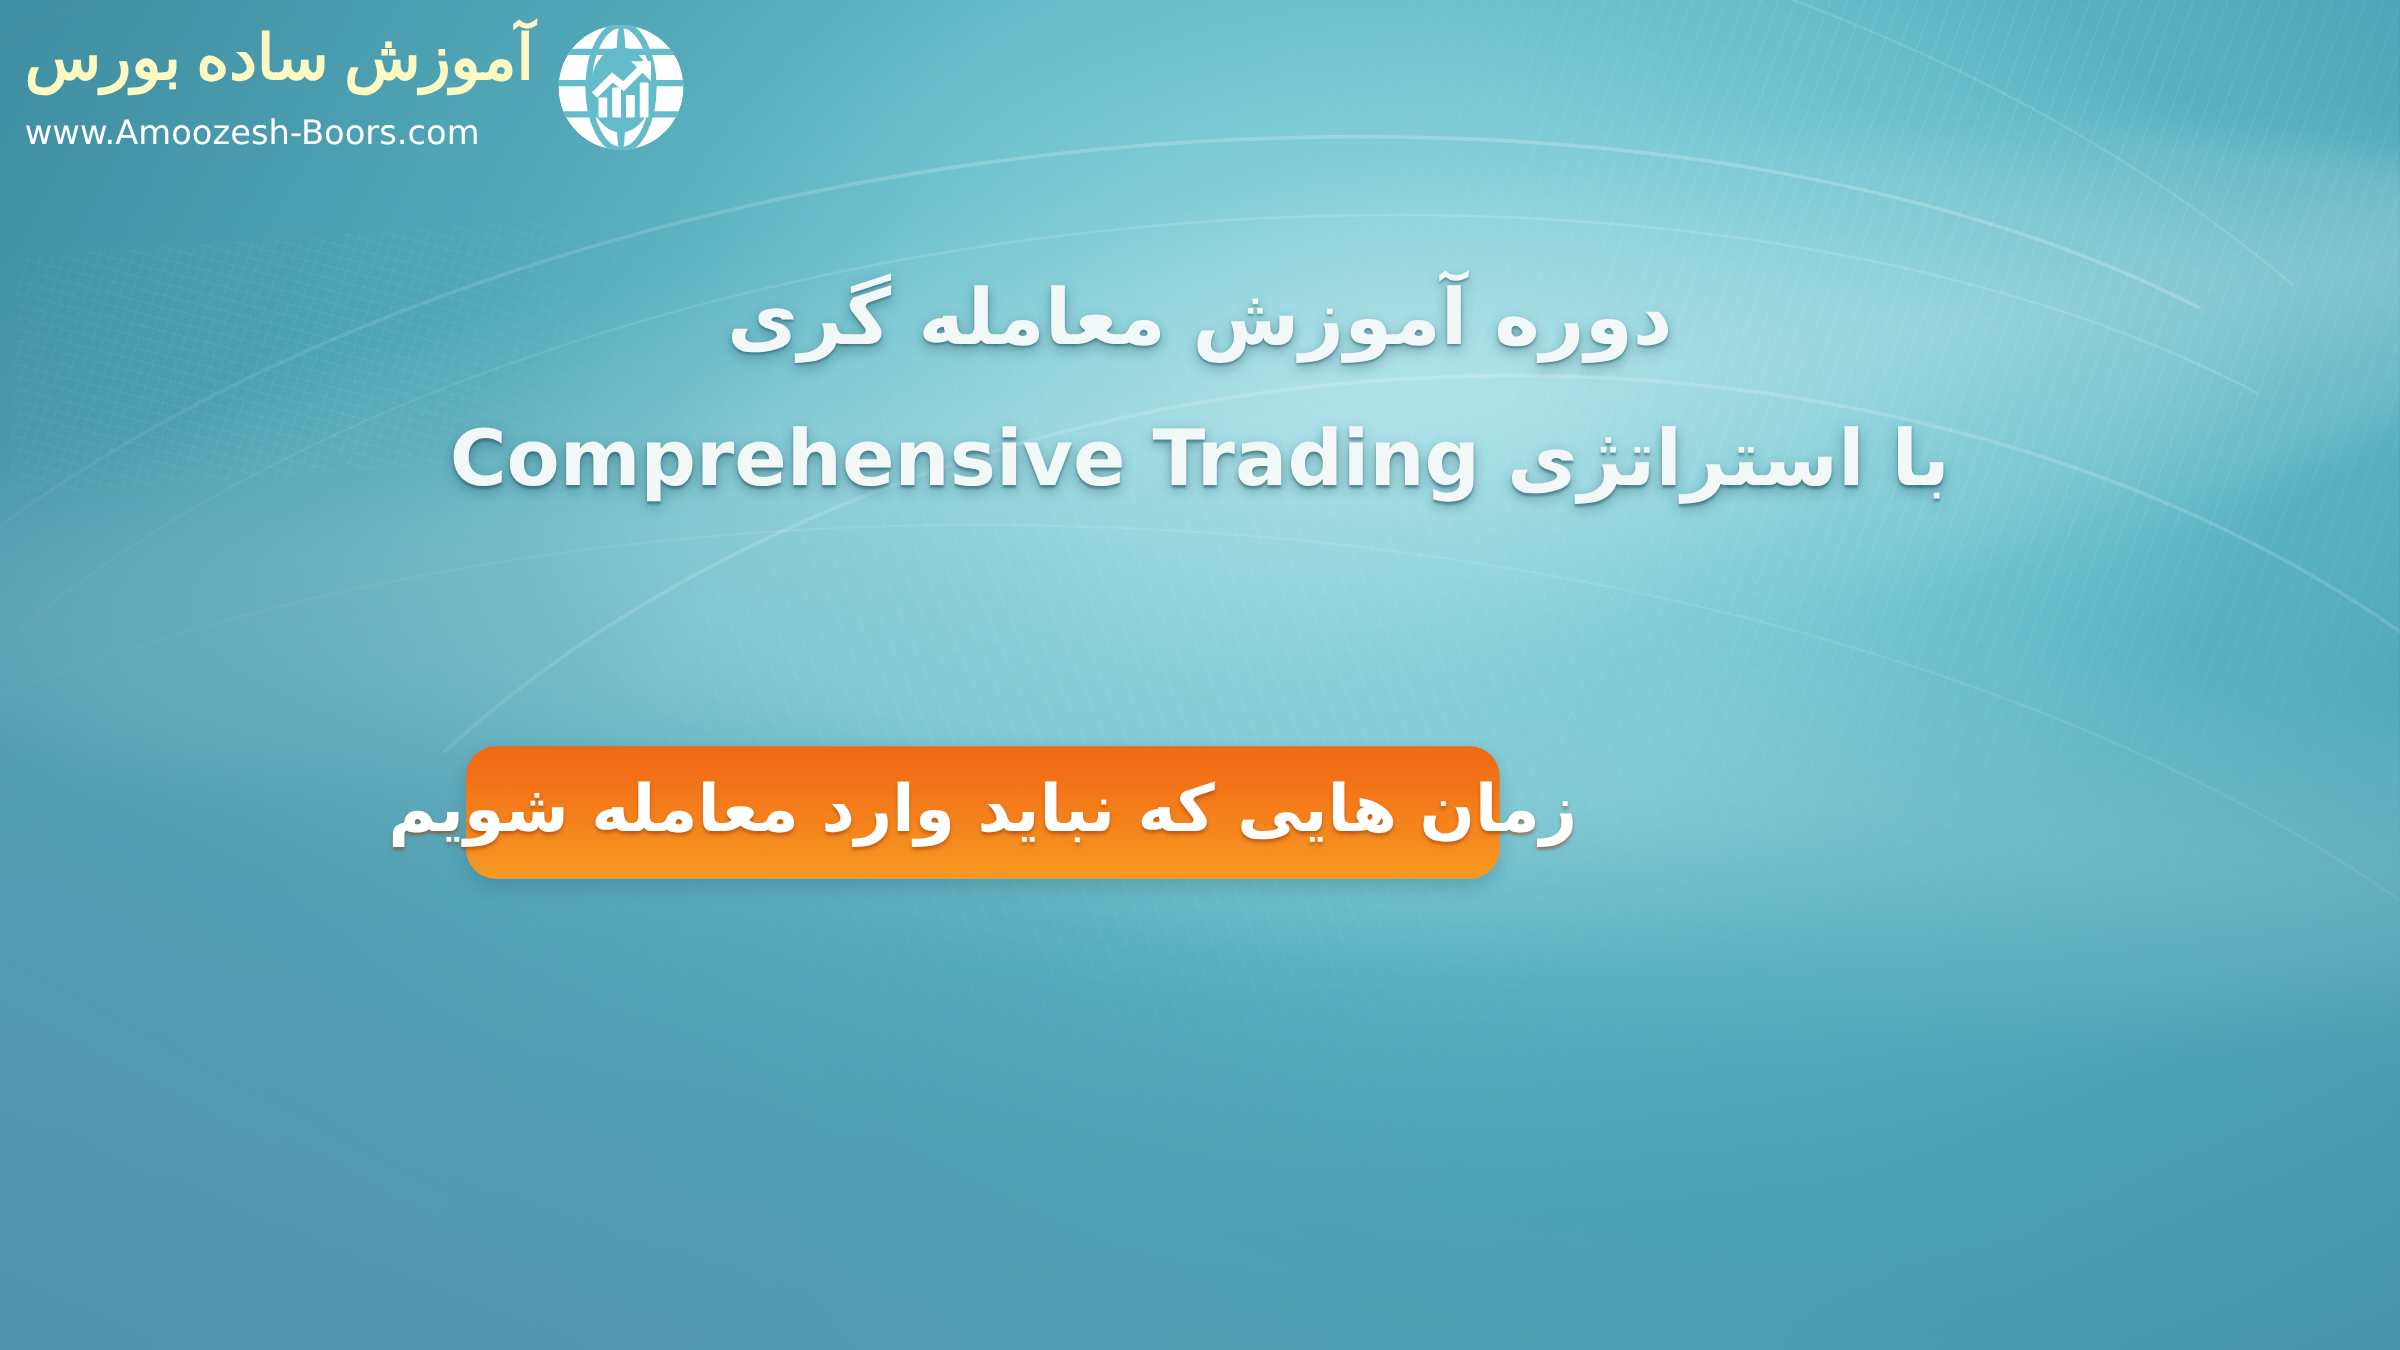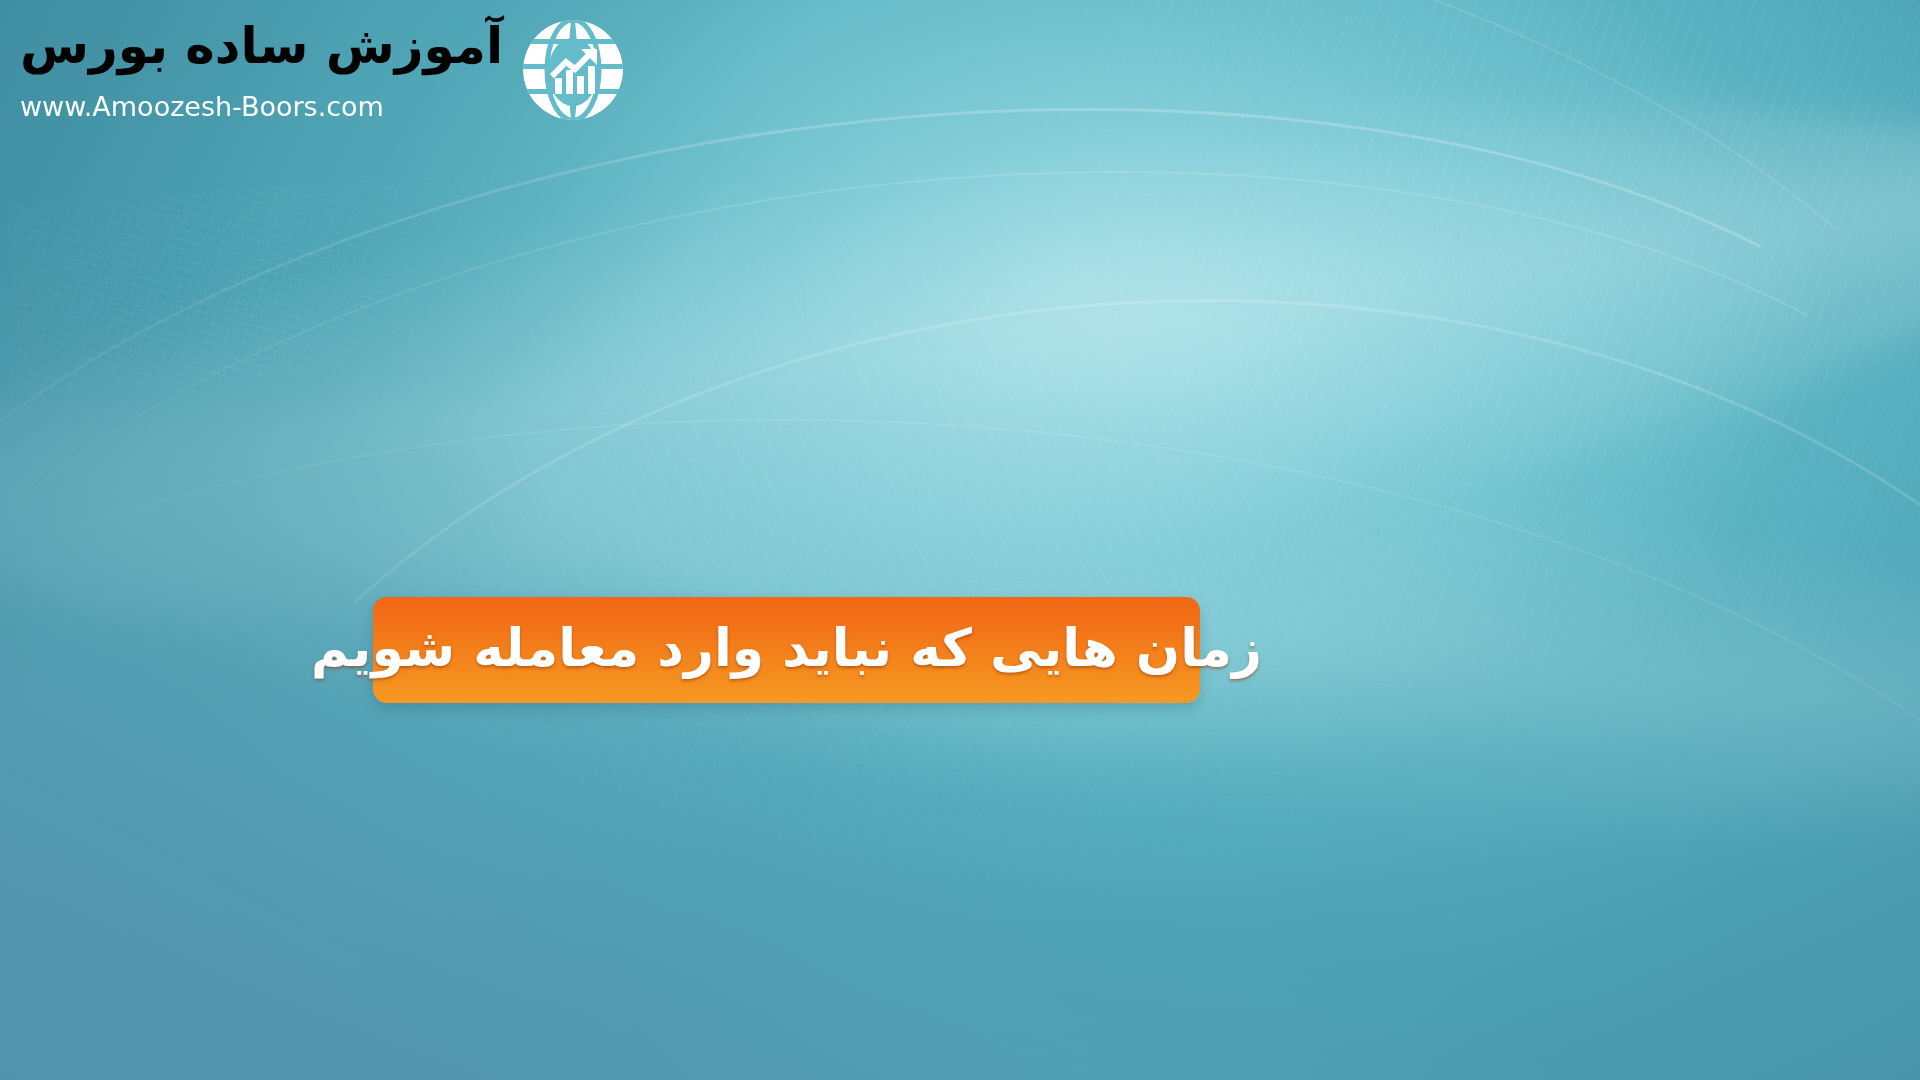--- a/index.html
+++ b/index.html
@@ -155,26 +155,27 @@
     left: 20px;
     top: 14px;
     display: flex;
     align-items: center;
     gap: 14px;
     direction: rtl;
   }
   #logo .globe { width: 112px; height: 112px; flex: 0 0 auto; display: block; }
   #logo .wordmark { display: flex; flex-direction: column; align-items: flex-end; line-height: 1; }
   #logo .brand-fa {
-    color: #000000;
+    color: #fef9c3;
     font-size: 50px;
     font-weight: 700;
     letter-spacing: -0.5px;
     white-space: nowrap;
     direction: rtl;
+    font-family: Liberation Serif, serif;
   }
   #logo .brand-url {
     color: #ffffff;
     font-size: 27px;
     font-weight: 400;
     direction: ltr;
     margin-top: 22px;
     white-space: nowrap;
   }
 
@@ -211,21 +212,21 @@
     font-weight: 700;
   }
 
   
   #banner {
     position: absolute;
     left: 373px;
     top: 597px;
     width: 827px;
     height: 106px;
-    border-radius: 14px;
+    border-radius: 24px;
     background: linear-gradient(180deg, #f26716 0%, #f37418 30%, #f58b1e 72%, #f59a23 100%);
     box-shadow: 0 6px 14px rgba(20,60,75,0.20);
     display: flex;
     align-items: center;
     justify-content: center;
     direction: rtl;
   }
   #banner .banner-text {
     color: #ffffff;
     font-size: 52px;
@@ -284,18 +285,25 @@
       </g>
       <path d="M37 60 L49 48 L58 55 L76 37" fill="none" stroke="#ffffff" stroke-width="6" stroke-linecap="square" stroke-linejoin="miter"></path>
       <path d="M64 35 H80 V51 Z" fill="#ffffff"></path>
     </svg>
     <div class="wordmark">
       <div class="brand-fa">آموزش ساده بورس</div>
       <div class="brand-url">www.Amoozesh-Boors.com</div>
     </div>
   </div>
 
+  <div id="headings">
+    <div class="headline line1">دوره آموزش معامله گری</div>
+    <div class="headline line2">
+      <span>با استراتژی</span>
+      <span class="en">Comprehensive Trading</span>
+    </div>
+  </div>
 
   <div id="banner">
     <div class="banner-text">زمان هایی که نباید وارد معامله شویم</div>
   </div>
 
 </div>
 
 </body></html>

